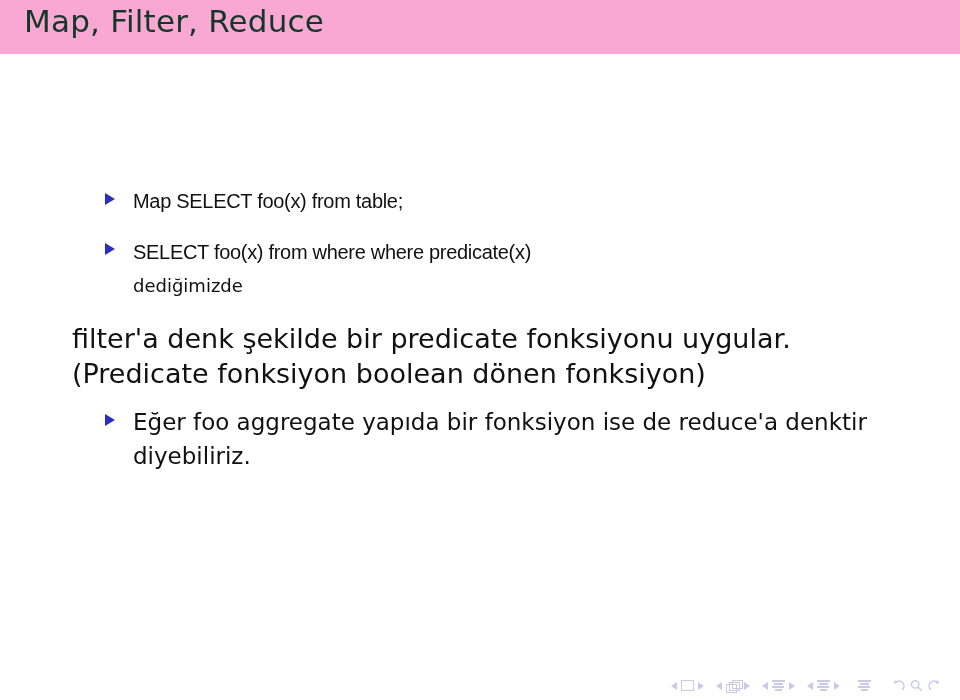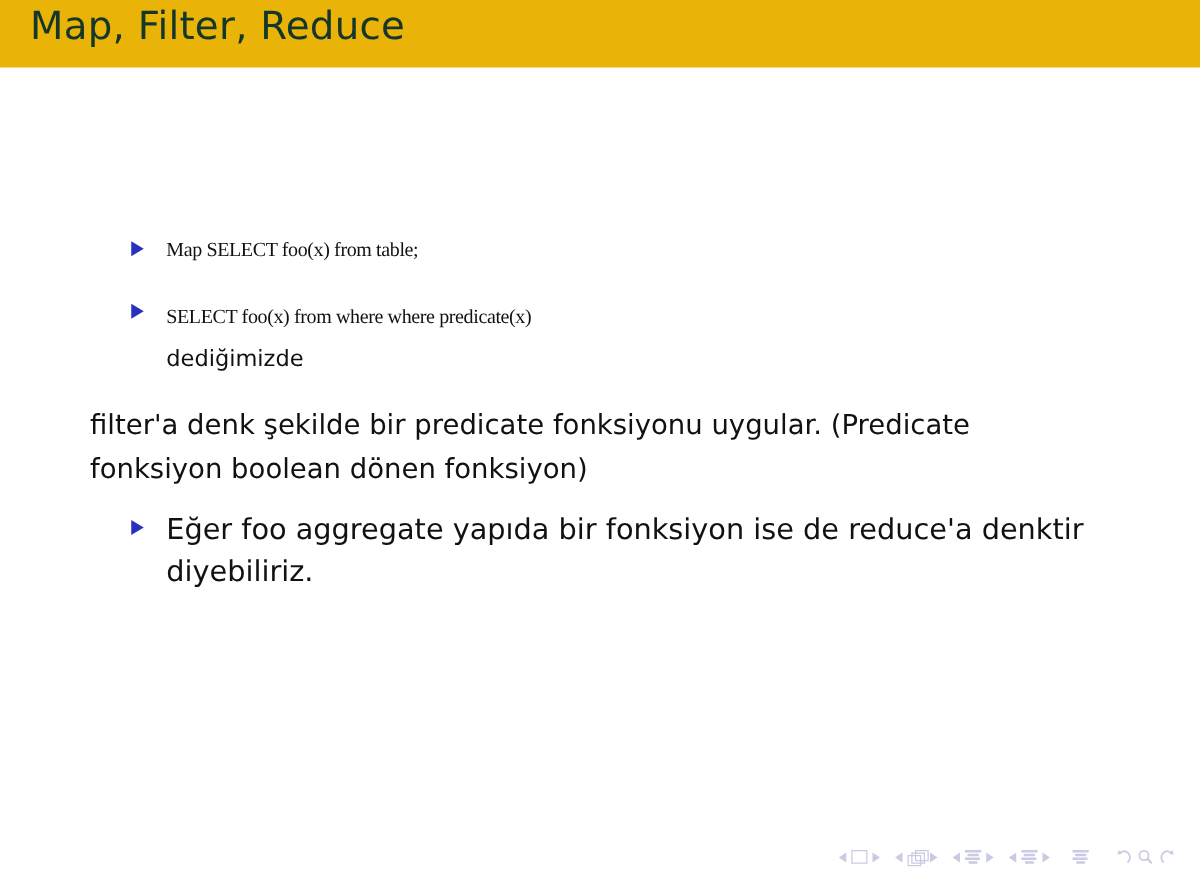--- a/index.html
+++ b/index.html
@@ -15,21 +15,21 @@
     position: relative;
   }
 
   
   .titlebar {
     position: absolute;
     left: 0;
     top: 0;
     width: 960px;
     height: 54px;
-    background: #eab308;
+    background: #f9a8d4;
   }
   .titlebar .title {
     position: absolute;
     left: 24px;
     top: 3px;
     font-family: "DejaVu Sans", sans-serif;
     font-size: 31px;
     font-weight: 400;
     color: #15372a;
     letter-spacing: 0.2px;
@@ -67,37 +67,37 @@
     border-top: 6px solid transparent;
     border-bottom: 6px solid transparent;
     border-left: 10px solid #2b2fbf;
   }
   .bullet-row .text {
     font-size: 23px;
     line-height: 34px;
     color: #111111;
   }
   .bullet-row .text.mono {
-    font-family: Liberation Serif, serif;
-    font-size: 16px;
+    font-family: Liberation Sans, sans-serif;
+    font-size: 20px;
     letter-spacing: -0.3px;
   }
   .bullet-row .text.sans {
     font-family: "DejaVu Sans", sans-serif;
   }
   .bullet-row .text .cont {
     font-family: "DejaVu Sans", sans-serif;
     font-size: 18px;
     letter-spacing: 0;
     display: block;
   }
 
   .para {
     font-family: "DejaVu Sans", sans-serif;
-    font-size: 22px;
+    font-size: 27px;
     line-height: 35px;
     color: #111111;
     margin-top: 18px;
     margin-bottom: 14px;
     width: 790px;
   }
 
   .bullet-row.last { margin-bottom: 0; }
 
   

